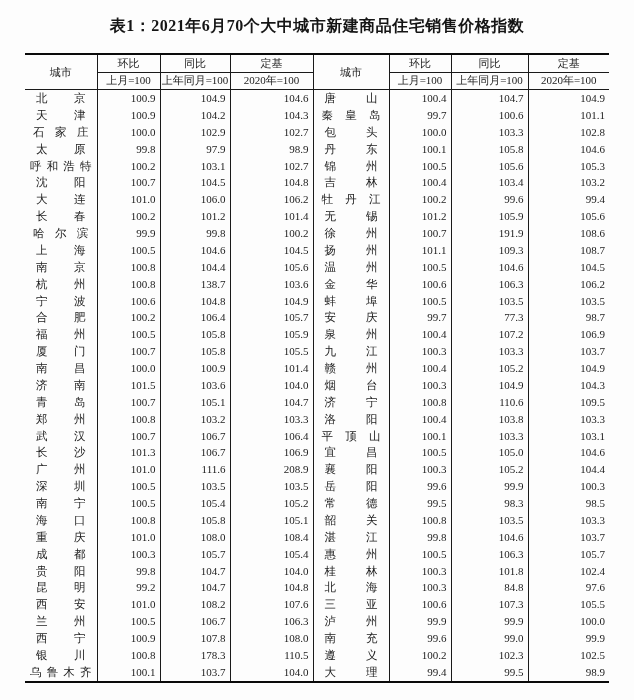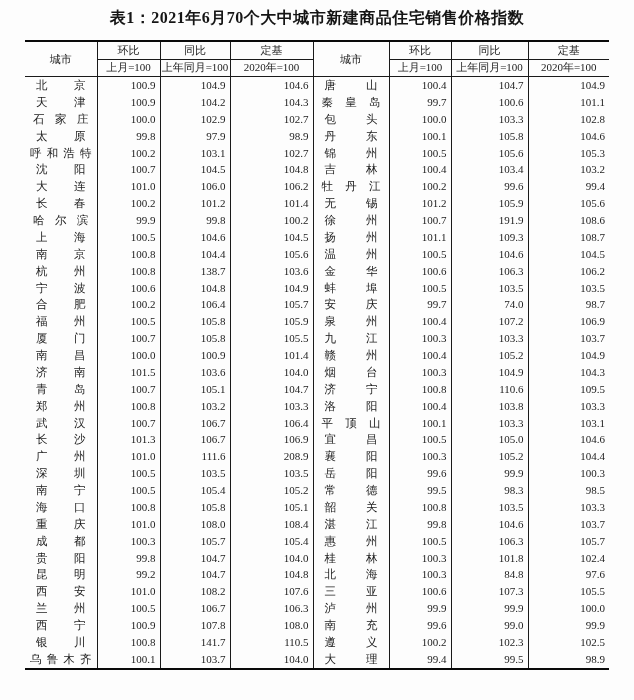--- a/index.html
+++ b/index.html
@@ -9,21 +9,21 @@
   body {
     width: 634px;
     height: 700px;
     overflow: hidden;
     background: #fdfdfd;
     color: #1c1c1c;
     font-family: "Liberation Serif", "DejaVu Serif", serif;
     -webkit-font-smoothing: antialiased;
   }
   .page-title {
-    margin: 8px;
+    margin: 16px;
     padding-top: 0;
     text-align: center;
     font-size: 16px;
     font-weight: bold;
     letter-spacing: 0.5px;
     color: #151515;
   }
   .tbl-wrap {
     margin: 11px 0 0 25px;
   }
@@ -392,21 +392,21 @@
           <td class="num">100.2</td>
           <td class="num">106.4</td>
           <td class="num">105.7</td>
           <td class="city sep">
             <div class="cjust">
               <span>安</span>
               <span>庆</span>
             </div>
           </td>
           <td class="num">99.7</td>
-          <td class="num">74.0</td>
+          <td class="num">77.3</td>
           <td class="num">98.7</td>
         </tr>
         <tr>
           <td class="city">
             <div class="cjust">
               <span>福</span>
               <span>州</span>
             </div>
           </td>
           <td class="num">100.5</td>
@@ -784,21 +784,21 @@
           <td class="num">99.9</td>
         </tr>
         <tr>
           <td class="city">
             <div class="cjust">
               <span>银</span>
               <span>川</span>
             </div>
           </td>
           <td class="num">100.8</td>
-          <td class="num">141.7</td>
+          <td class="num">178.3</td>
           <td class="num">110.5</td>
           <td class="city sep">
             <div class="cjust">
               <span>遵</span>
               <span>义</span>
             </div>
           </td>
           <td class="num">100.2</td>
           <td class="num">102.3</td>
           <td class="num">102.5</td>

